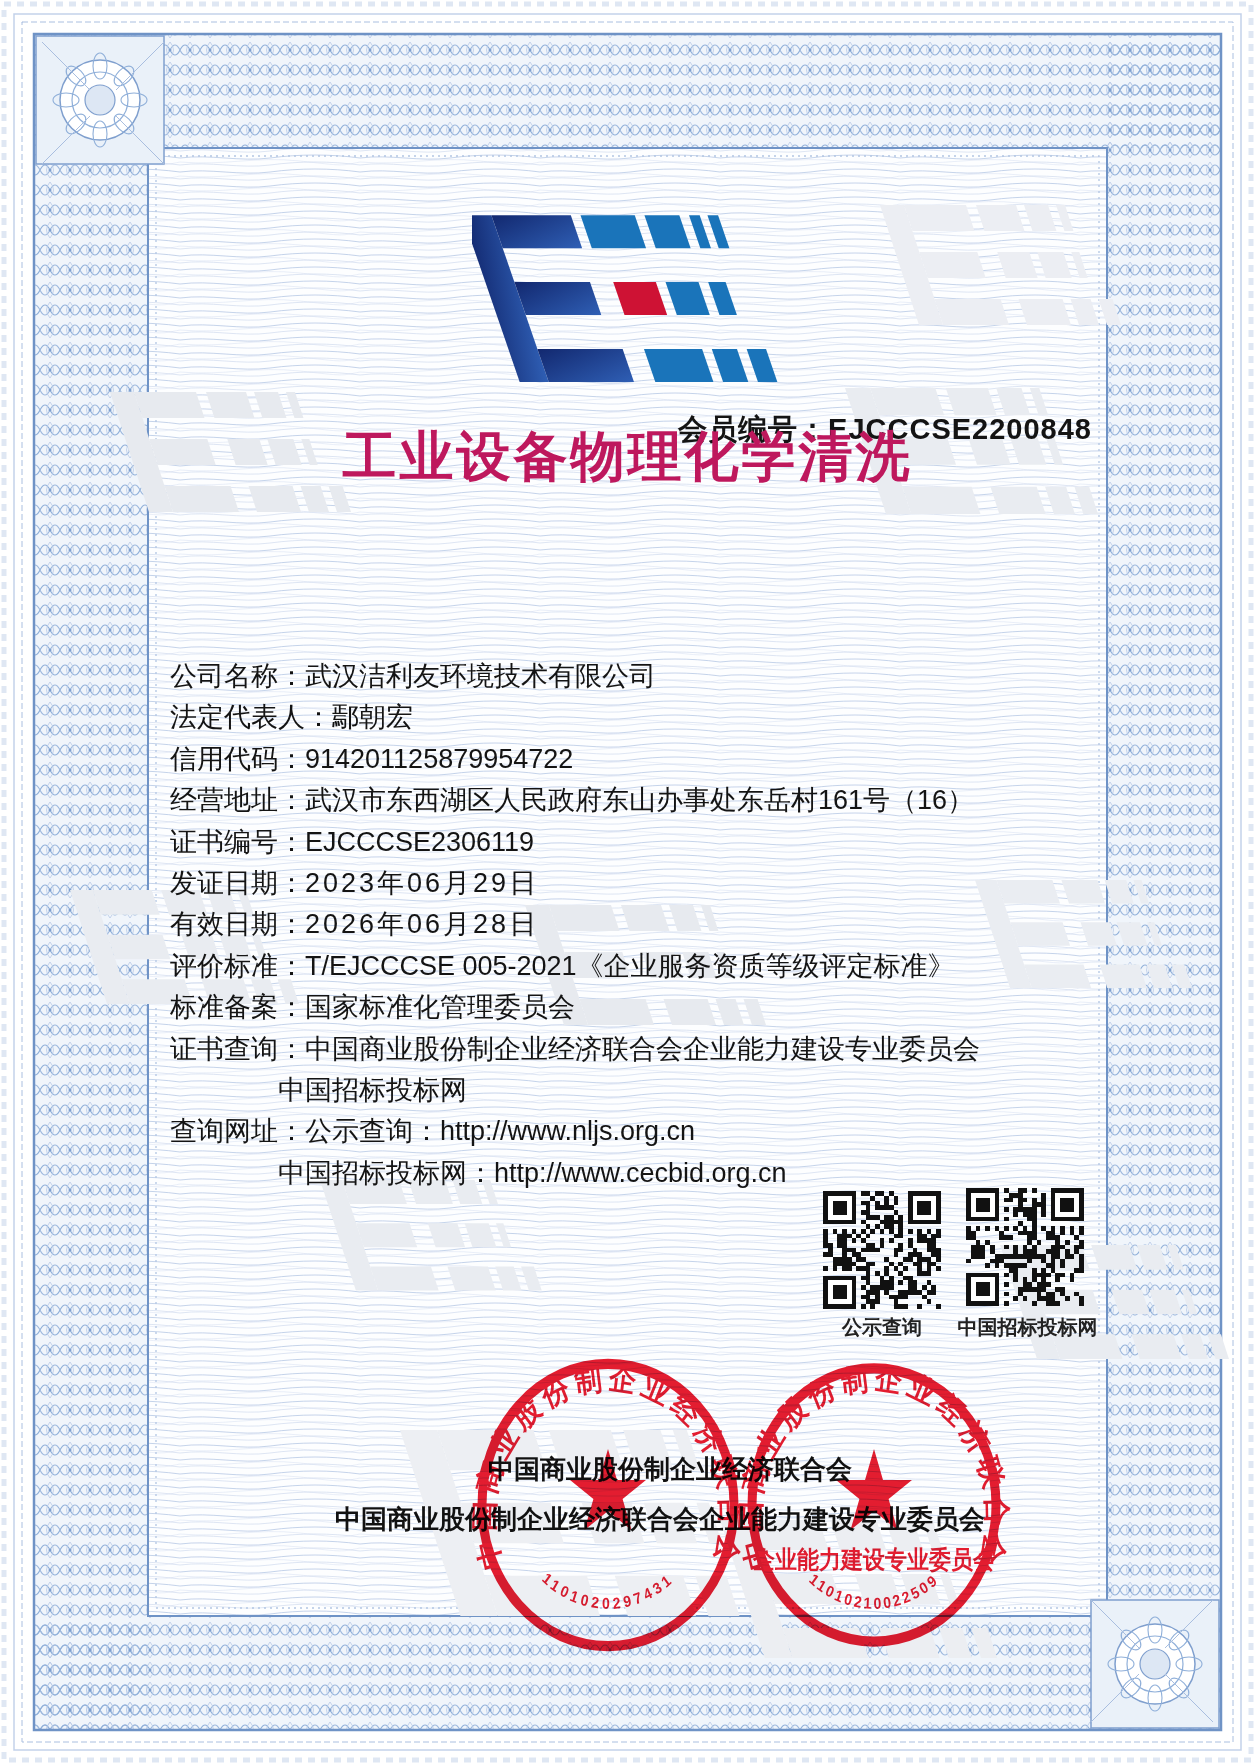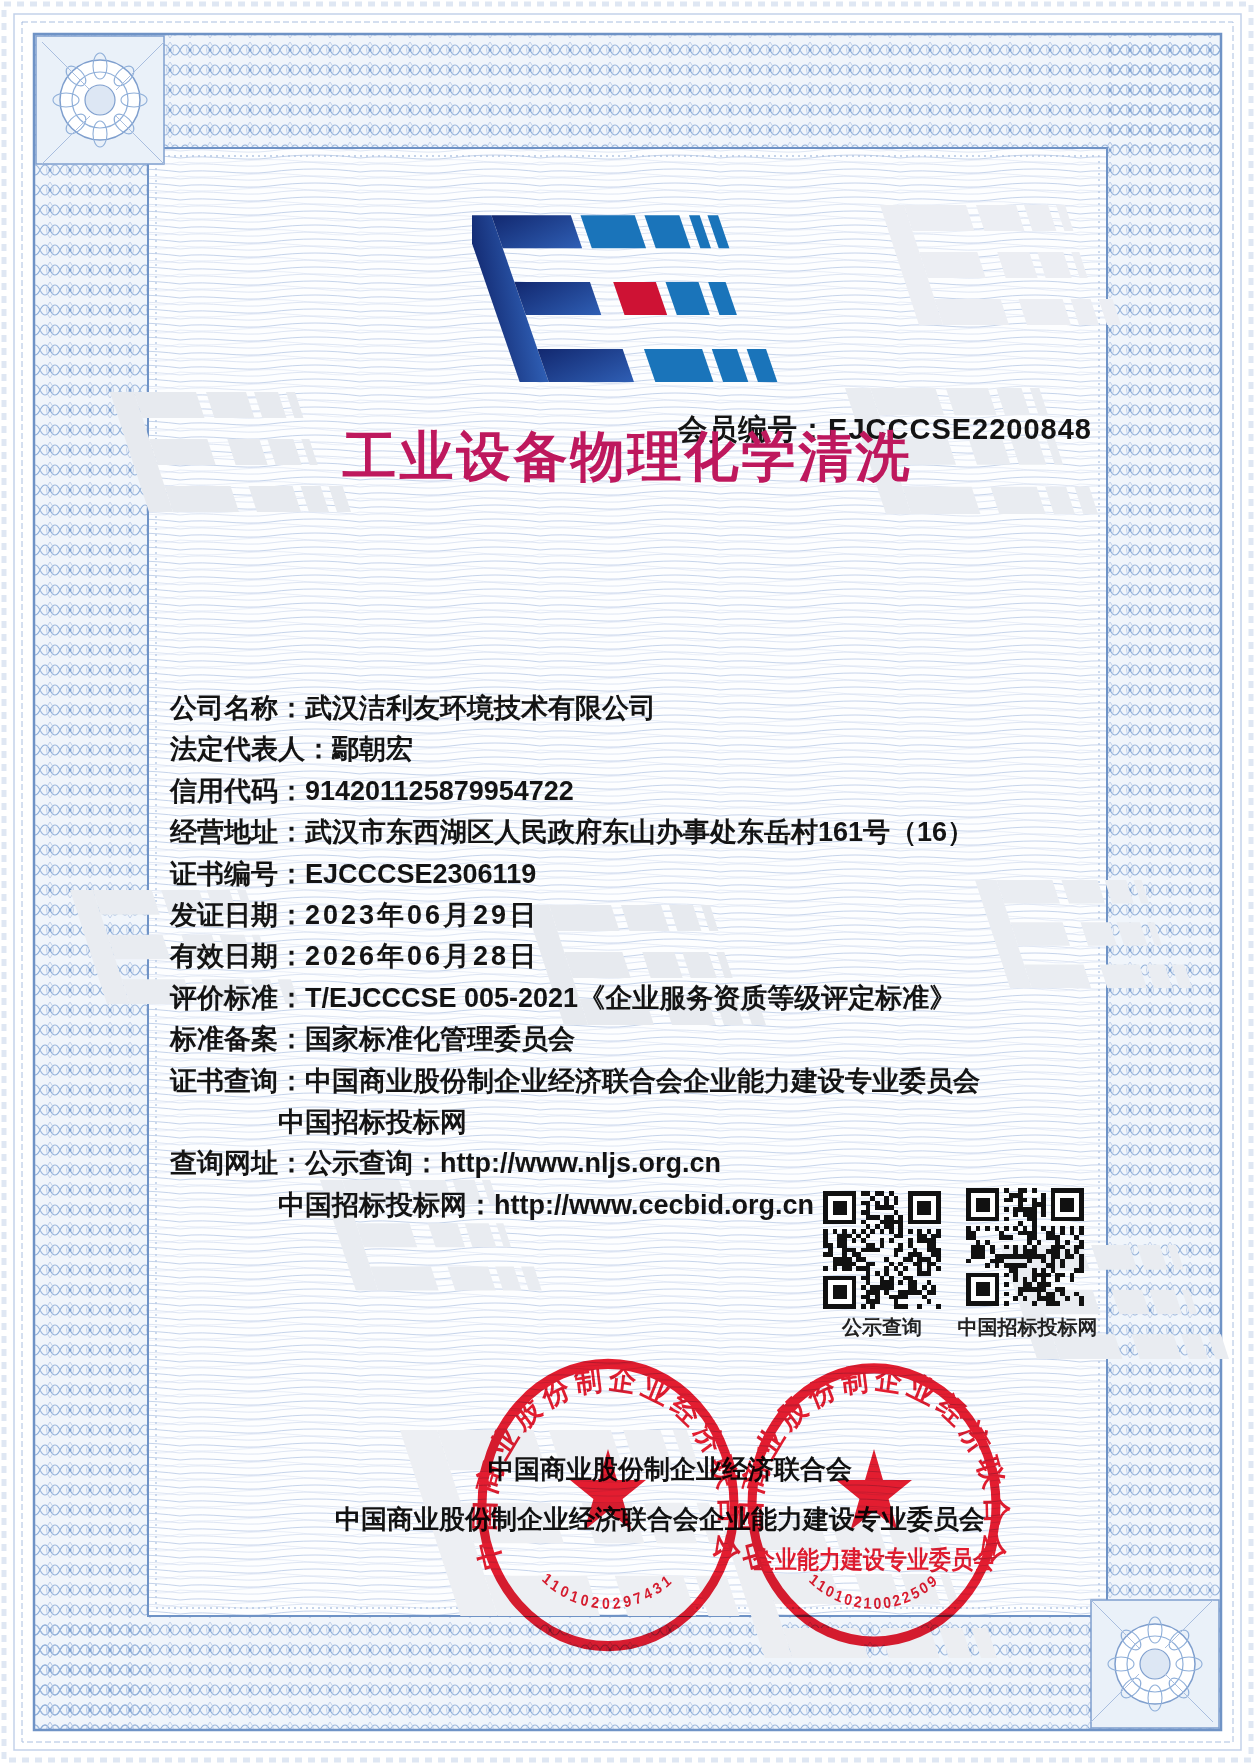--- a/index.html
+++ b/index.html
@@ -9,21 +9,21 @@
   svg{display:block;}
   
   .logo{position:absolute;left:472px;top:208px;width:310px;height:185px;}
   
   .member-no{position:absolute;top:410px;right:163px;font-size:29px;font-weight:700;letter-spacing:1px;}
   
   .title{position:absolute;left:0;right:0;top:420px;text-align:center;
          font-family:"Liberation Serif","DejaVu Serif",serif;font-weight:700;
          font-size:54px;line-height:75px;letter-spacing:3px;color:#be185d;}
   
-  .fields{position:absolute;left:170px;top:688px;width:860px;font-size:27px;font-weight:700;}
+  .fields{position:absolute;left:170px;top:656px;width:860px;font-size:27px;font-weight:400;}
   .row{height:41.4px;line-height:41.4px;white-space:nowrap;}
   .row.indent{padding-left:108px;}
   .row.ls .val{letter-spacing:3px;}
   
   .qr{position:absolute;width:122px;height:122px;}
   .qr1{left:821px;top:1189px;}
   .qr2{left:964px;top:1186px;}
   .qr-cap{position:absolute;top:1314px;font-size:20px;font-weight:600;color:#222;text-align:center;}
   .cap1{left:820px;width:124px;font-family:Liberation Mono, monospace;}
   .cap2{left:955px;width:145px;}

